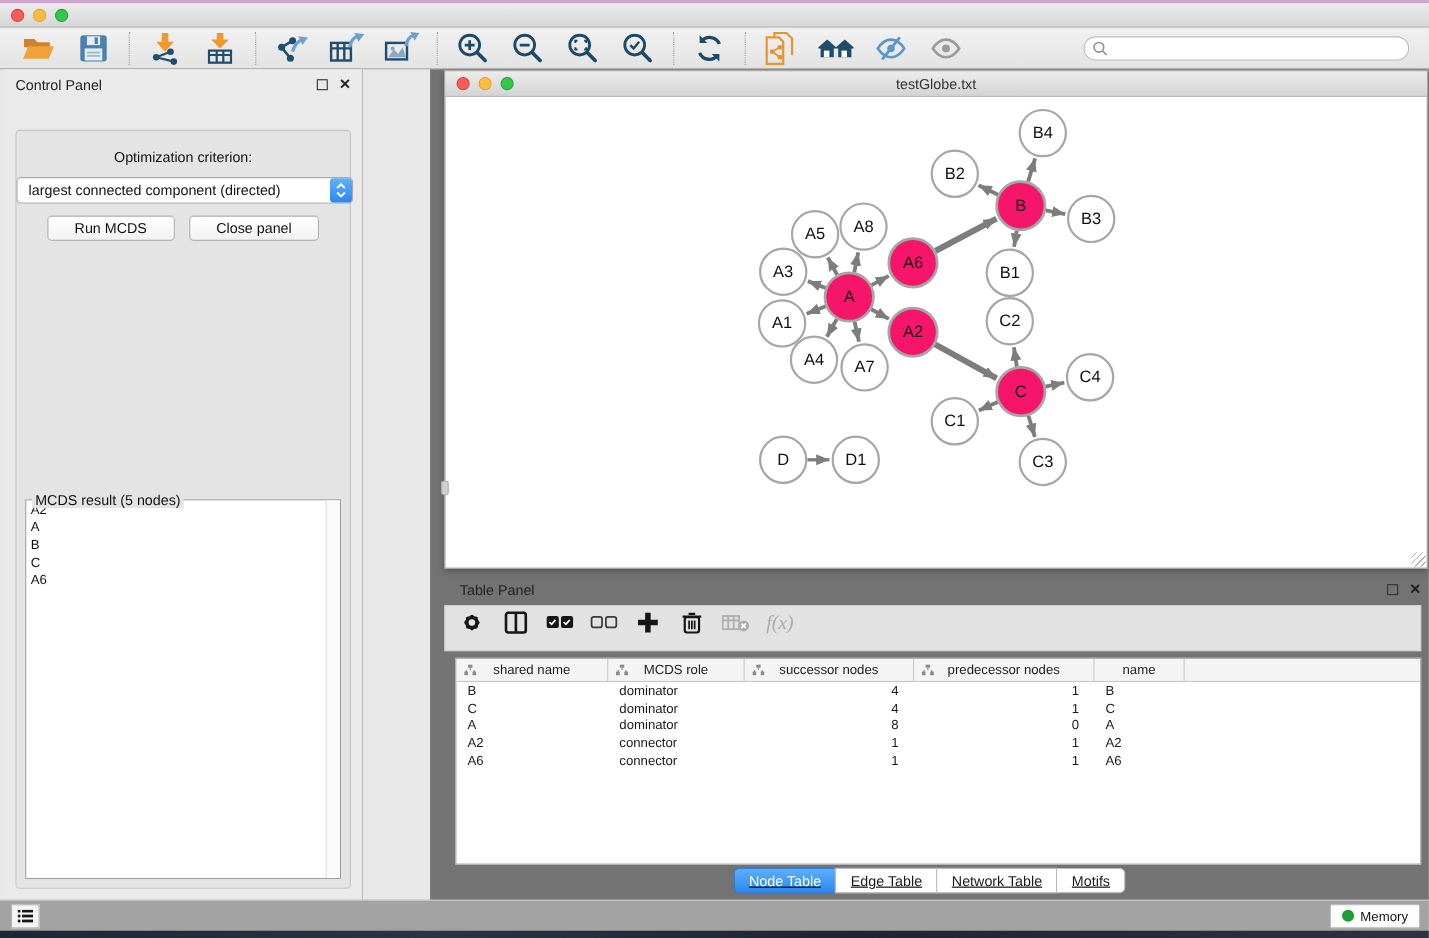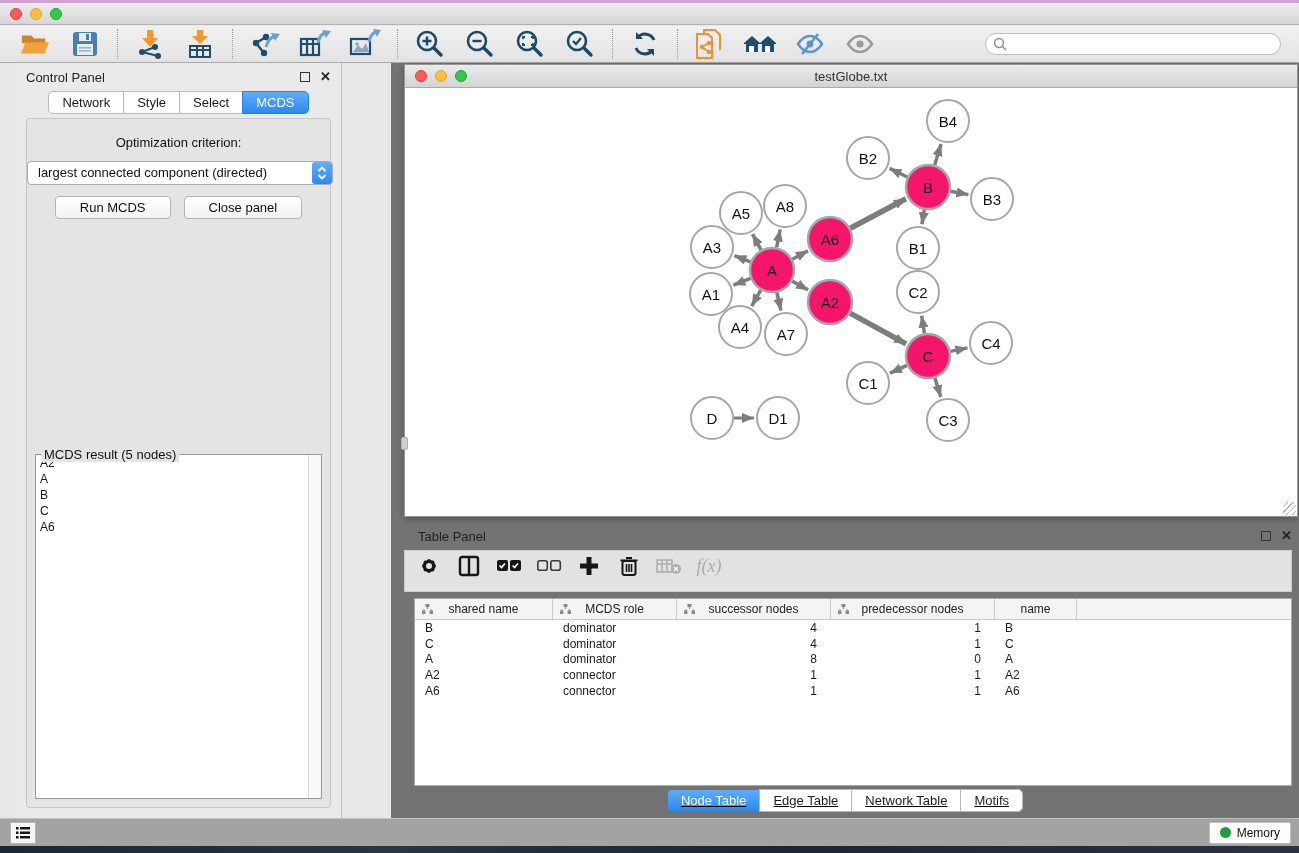--- a/index.html
+++ b/index.html
@@ -23,21 +23,21 @@
     background:linear-gradient(#f1f1f1,#e3e3e3); border-bottom:1px solid #a9a9a9;
     display:flex; align-items:center; padding:0 10px; }
   .tb-ico { margin:0 8px; display:flex; align-items:center; justify-content:center; width:34px; height:32px; }
   .tb-sep { border-left:1px dotted #9a9a9a; height:30px; margin:0 7px; }
   .search-wrap { margin-left:auto; margin-right:8px; position:relative; }
   .search-input { width:296px; height:22px; border:1px solid #bdbdbd; border-radius:12px;
     background:#fff; padding:0 8px 0 26px; font-size:12px; outline:none; }
   .search-glass { position:absolute; left:8px; top:4px; }
 
   
-  .control-panel { position:absolute; left:16px; top:63px; width:326px; height:755px;
+  .control-panel { position:absolute; left:4px; top:63px; width:326px; height:755px;
     background:#eaeaea; border-right:1px solid #bdbdbd; }
   .cp-header { height:28px; display:flex; align-items:center; padding:0 10px; }
   .cp-title { font-size:13px; color:#222; }
   .panel-btns { margin-left:auto; display:flex; align-items:center; gap:10px; }
   .float-btn { width:10px; height:10px; border:1.5px solid #333; display:inline-block; }
   .close-btn { font-size:13px; font-weight:bold; color:#222; line-height:10px; }
 
   .seg-tabs { display:flex; justify-content:center; }
   .seg { background:#fff; border:1px solid #b9b9b9; margin-left:-1px; padding:3px 13px;
     font-size:13px; color:#1a1a1a; }
@@ -281,26 +281,20 @@
 </div>
 
 <div class="control-panel">
   <div class="cp-header">
     <span class="cp-title">Control Panel</span>
     <span class="panel-btns">
       <span class="float-btn"></span>
       <span class="close-btn">✕</span>
     </span>
   </div>
-  <div class="seg-tabs">
-      <span class="seg first  ">Network</span>
-      <span class="seg   ">Style</span>
-      <span class="seg   ">Select</span>
-      <span class="seg  last active">MCDS</span>
-    </div>
   <div class="cp-inner">
     <div class="opt-label">Optimization criterion:</div>
     <div class="dropdown">
       <span>largest connected component (directed)</span>
       <span class="dd-stepper">
         <svg width="10" height="14" viewBox="0 0 10 14">
             <path d="M1.5 5 5 1.5 8.5 5" stroke="#fff" stroke-width="1.8" fill="none"></path>
             <path d="M1.5 9 5 12.5 8.5 9" stroke="#fff" stroke-width="1.8" fill="none"></path>
           </svg>
       </span>

